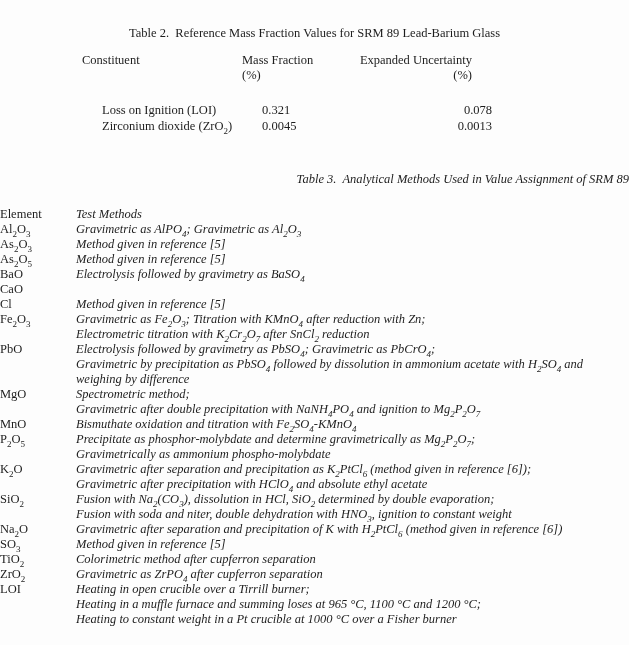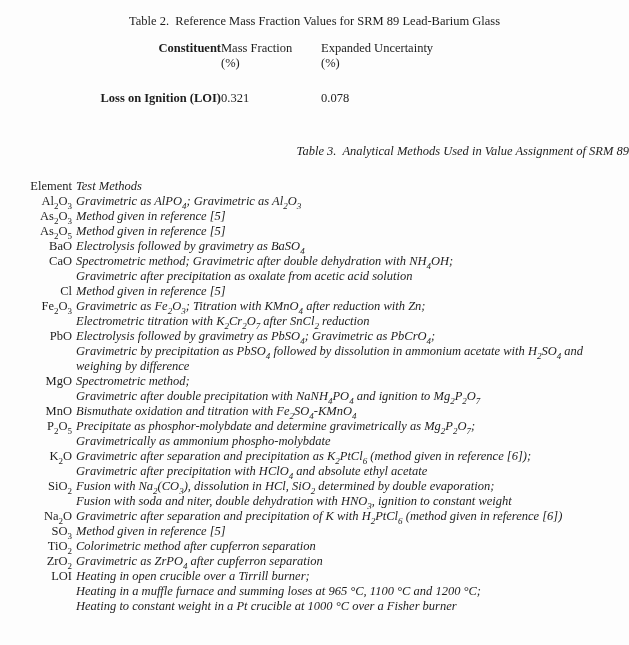--- a/index.html
+++ b/index.html
@@ -24,57 +24,59 @@
     font-size: 0.72em;
     line-height: 0;
   }
 
   
   .t2-title {
     padding-top: 14px;
     text-align: center;
     line-height: 15px;
     white-space: nowrap;
+    margin-top: 12px;
   }
   .t2-head {
     margin-top: 12px;
   }
   .t2-row {
     display: flex;
     line-height: 15px;
     white-space: nowrap;
   }
   .t2-datarows {
     margin-top: 20px;
   }
   .t2-datarows .t2-row {
     height: 16px;
-  }
-  .t2-c1 { margin-left: 61px; width: 160px; text-align: right; font-weight: bold; }
+    padding-left: 20px;
+  }
+  .t2-c1 { margin-left: 82px; width: 160px; text-align: left; }
   .t2-c2 { width: 100px; text-align: left; }
-  .t2-c3 { width: 130px; text-align: left; }
+  .t2-c3 { width: 130px; text-align: right; }
 
   
   .t3-title {
     margin-top: 37px;
     text-align: right;
     line-height: 15px;
     white-space: nowrap;
     font-style: italic;
   }
   .t3-grid {
     margin-top: 20px;
   }
   .t3-row {
     display: flex;
   }
   .t3-el {
     flex: none;
     width: 72px;
-    text-align: right;
+    text-align: left;
     line-height: 15px;
     white-space: nowrap;
   }
   .t3-methods {
     flex: 1;
     padding-left: 4px;
     font-style: italic;
   }
   .m-line {
     line-height: 15px;
@@ -101,20 +103,25 @@
         <div class="t2-c3">(%)</div>
       </div>
     </div>
 
     <div class="t2-datarows">
         <div class="t2-row">
           <div class="t2-c1">Loss on Ignition (LOI)</div>
           <div class="t2-c2">0.321</div>
           <div class="t2-c3">0.078</div>
         </div>
+        <div class="t2-row">
+          <div class="t2-c1">Zirconium dioxide (ZrO<sub>2</sub>)</div>
+          <div class="t2-c2">0.0045</div>
+          <div class="t2-c3">0.0013</div>
+        </div>
       </div>
   </div>
 
   <div>
     <div class="t3-title">Table 3.&nbsp; Analytical Methods Used in Value Assignment of SRM 89</div>
 
     <div class="t3-grid">
       <div class="t3-row">
         <div class="t3-el">Element</div>
         <div class="t3-methods">
@@ -140,24 +147,20 @@
           </div>
         </div>
         <div class="t3-row">
           <div class="t3-el">BaO</div>
           <div class="t3-methods">
             <div class="m-line">Electrolysis followed by gravimetry as BaSO<sub>4</sub></div>
           </div>
         </div>
         <div class="t3-row">
           <div class="t3-el">CaO</div>
-          <div class="t3-methods">
-            <div class="m-line">Spectrometric method; Gravimetric after double dehydration with NH<sub>4</sub>OH;</div>
-            <div class="m-line">Gravimetric after precipitation as oxalate from acetic acid solution</div>
-          </div>
         </div>
         <div class="t3-row">
           <div class="t3-el">Cl</div>
           <div class="t3-methods">
             <div class="m-line">Method given in reference [5]</div>
           </div>
         </div>
         <div class="t3-row">
           <div class="t3-el">Fe<sub>2</sub>O<sub>3</sub></div>
           <div class="t3-methods">

